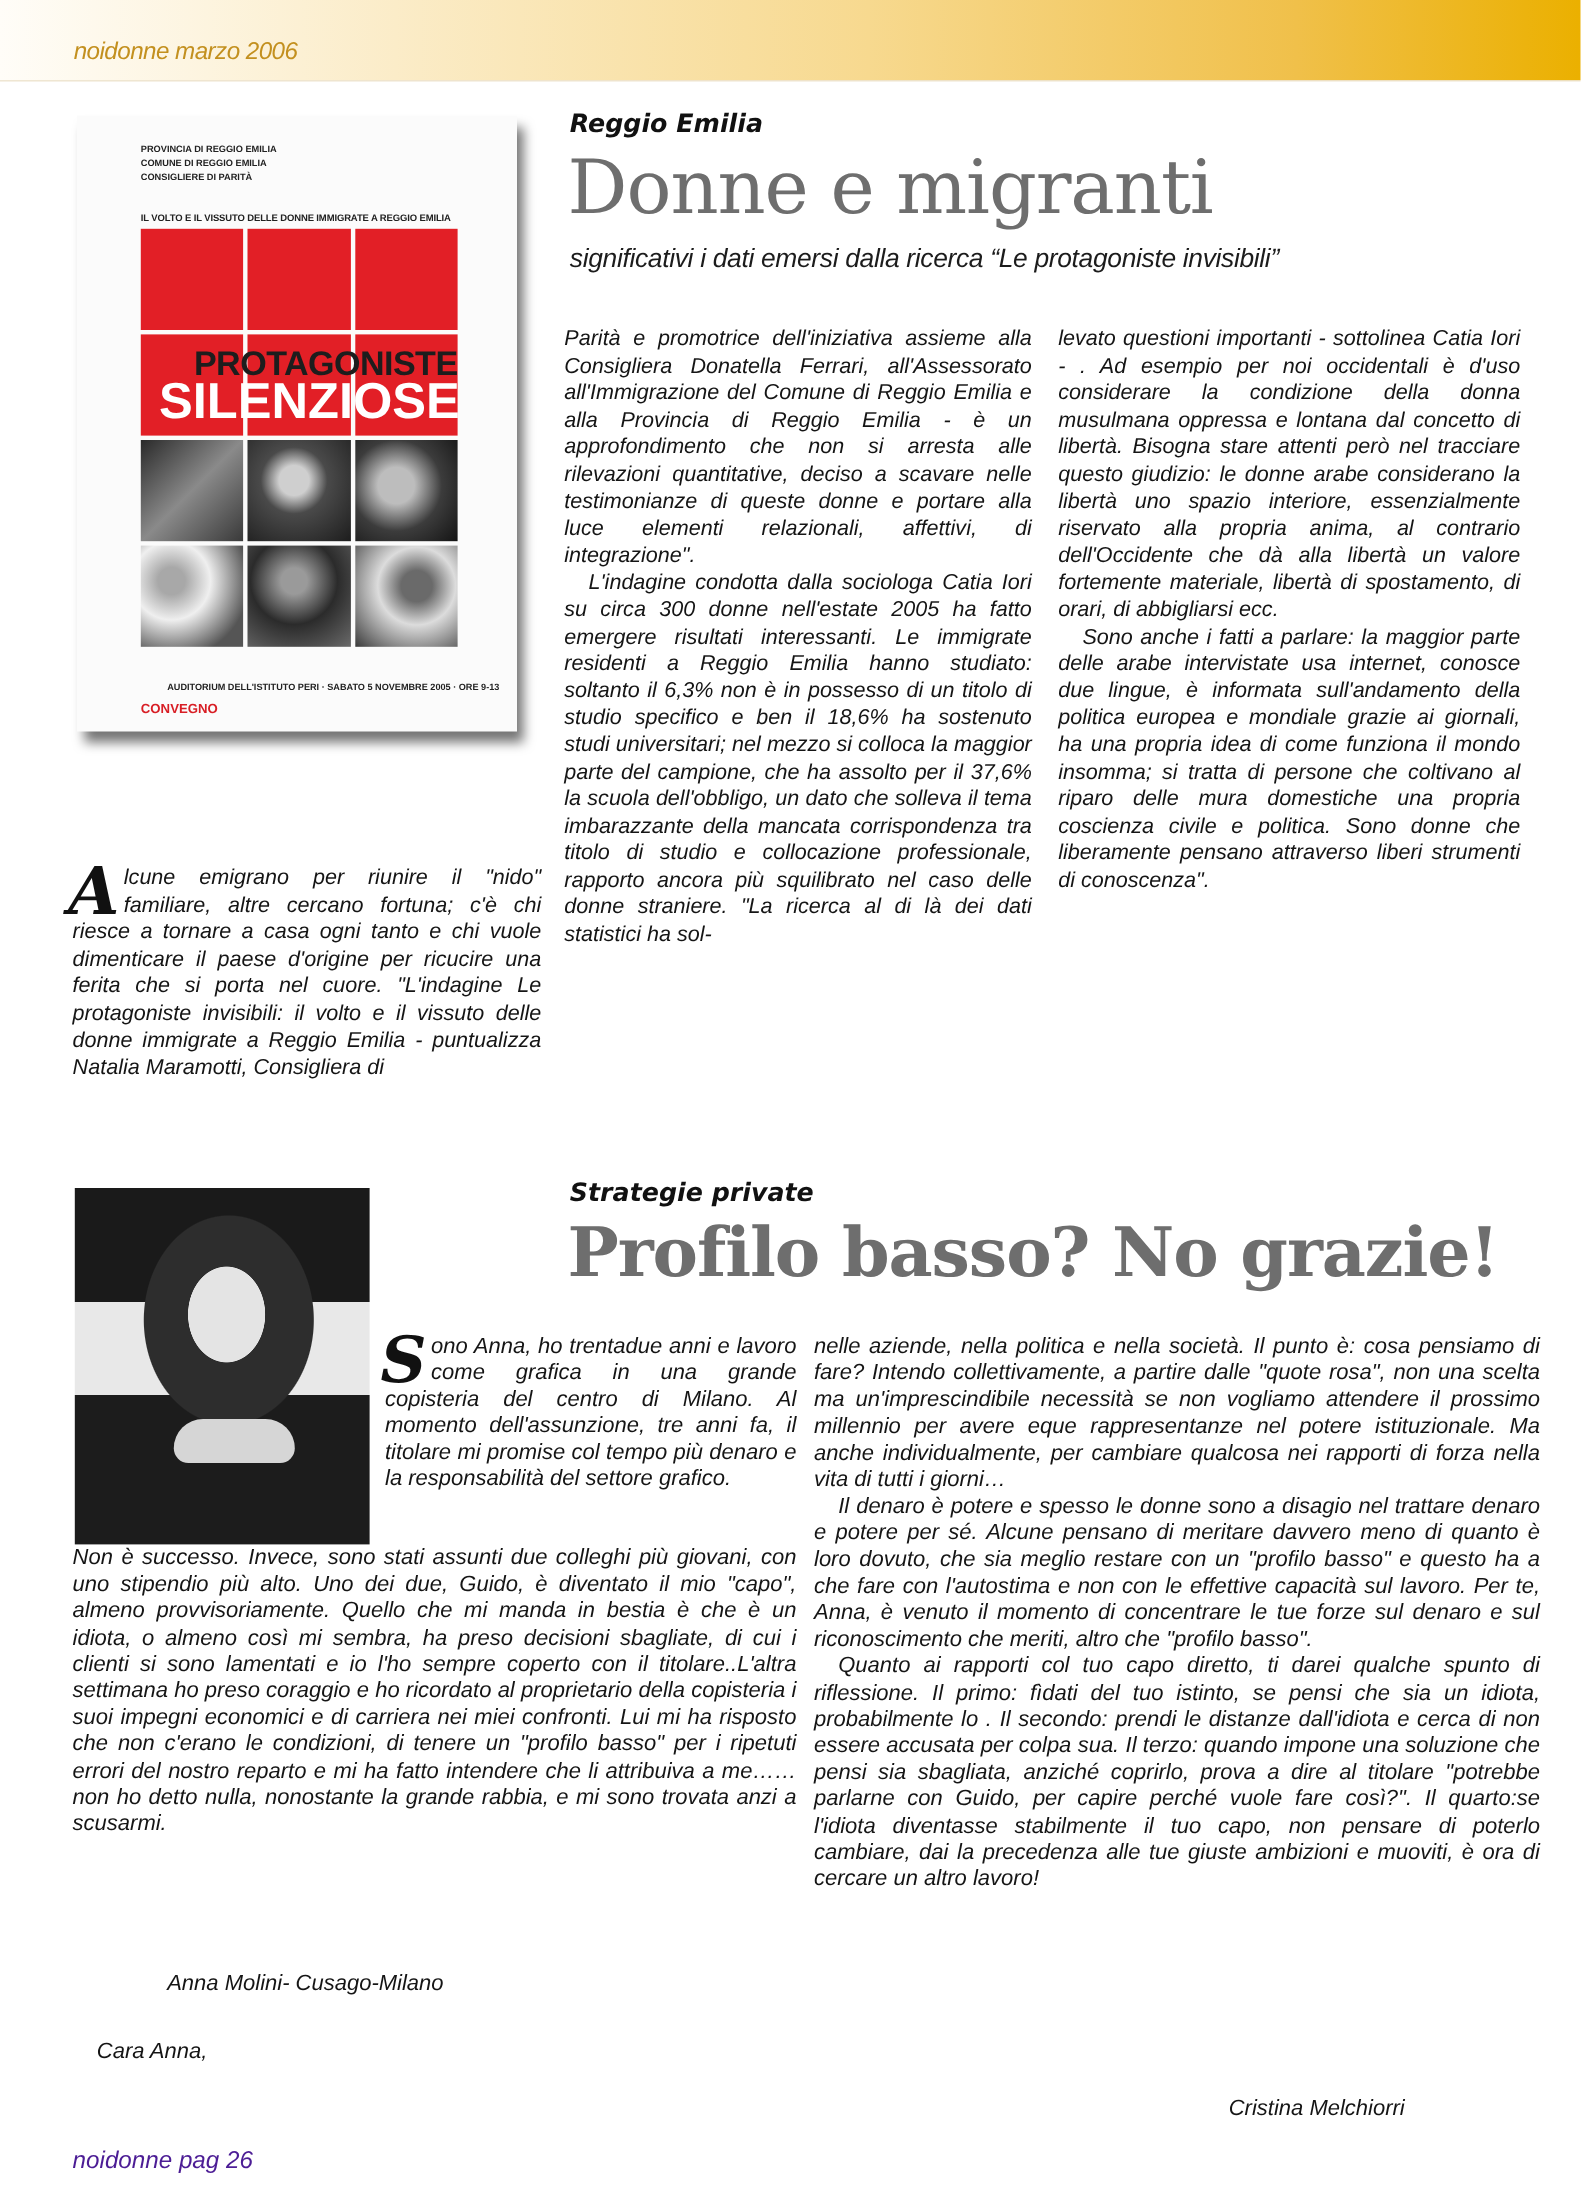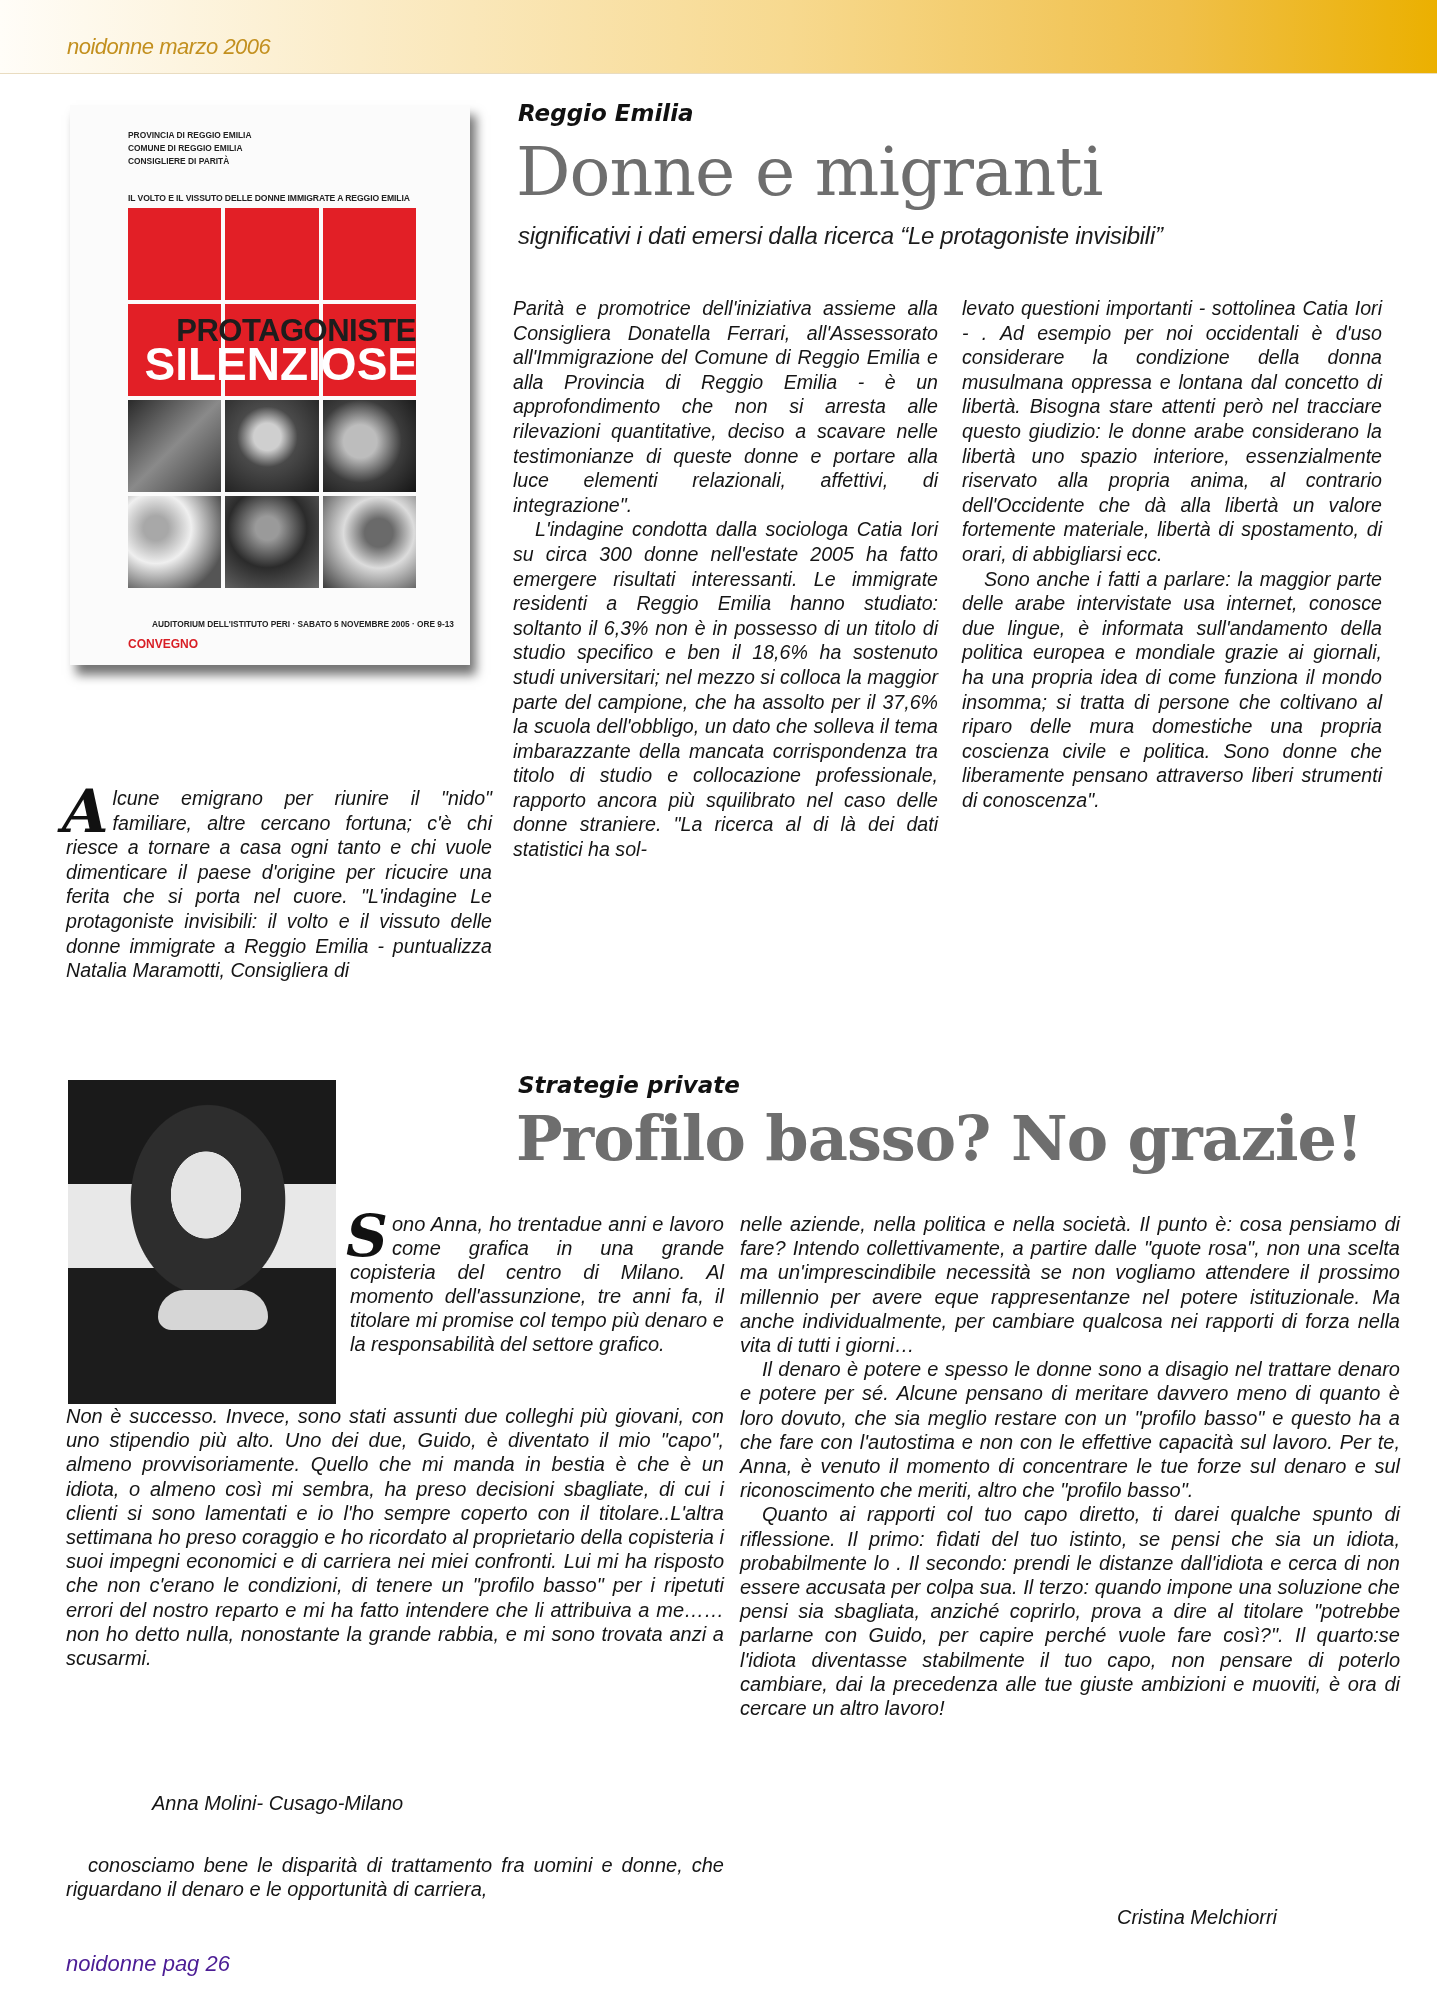--- a/index.html
+++ b/index.html
@@ -150,21 +150,21 @@
     <span>ono Anna, ho trentadue anni e lavoro come grafica in una grande copisteria del centro di Milano. Al momento dell'assunzione, tre anni fa, il titolare mi promise col tempo più denaro e la responsabilità del settore grafico.</span>
   </p>
 </div>
 
 <div class="col narrow" style="left:66px; top:1404px; width:658px; font-size:20px; line-height:24.2px;">
   <p>Non è successo. Invece, sono stati assunti due colleghi più giovani, con uno stipendio più alto. Uno dei due, Guido, è diventato il mio "capo", almeno provvisoriamente. Quello che mi manda in bestia è che è un idiota, o almeno così mi sembra, ha preso decisioni sbagliate, di cui i clienti si sono lamentati e io l'ho sempre coperto con il titolare..L'altra settimana ho preso coraggio e ho ricordato al proprietario della copisteria i suoi impegni economici e di carriera nei miei confronti. Lui mi ha risposto che non c'erano le condizioni, di tenere un "profilo basso" per i ripetuti errori del nostro reparto e mi ha fatto intendere che li attribuiva a me……non ho detto nulla, nonostante la grande rabbia, e mi sono trovata anzi a scusarmi.</p>
 </div>
 <div class="signature" style="left:152px; top:1792px;">Anna Molini- Cusago-Milano</div>
 
 <div class="col narrow" style="left:66px; top:1853px; width:658px; font-size:20px; line-height:24.2px;">
-  <p class="indent">conosciamo bene le disparità di trattamento fra uomini e donne, che riguardano il denaro e le opportunità di carriera,</p>
+  <p class="indent">Cara Anna,</p>
 </div>
 
 <div class="col narrow" style="left:740px; top:1212px; width:660px; font-size:20px; line-height:24.2px;">
   <p>nelle aziende, nella politica e nella società. Il punto è: cosa pensiamo di fare? Intendo collettivamente, a partire dalle "quote rosa", non una scelta ma un'imprescindibile necessità se non vogliamo attendere il prossimo millennio per avere eque rappresentanze nel potere istituzionale. Ma anche individualmente, per cambiare qualcosa nei rapporti di forza nella vita di tutti i giorni…</p>
   <p class="indent">Il denaro è potere e spesso le donne sono a disagio nel trattare denaro e potere per sé. Alcune pensano di meritare davvero meno di quanto è loro dovuto, che sia meglio restare con un "profilo basso" e questo ha a che fare con l'autostima e non con le effettive capacità sul lavoro. Per te, Anna, è venuto il momento di concentrare le tue forze sul denaro e sul riconoscimento che meriti, altro che "profilo basso".</p>
   <p class="indent">Quanto ai rapporti col tuo capo diretto, ti darei qualche spunto di riflessione. Il primo: fìdati del tuo istinto, se pensi che sia un idiota, probabilmente lo . Il secondo: prendi le distanze dall'idiota e cerca di non essere accusata per colpa sua. Il terzo: quando impone una soluzione che pensi sia sbagliata, anziché coprirlo, prova a dire al titolare "potrebbe parlarne con Guido, per capire perché vuole fare così?". Il quarto:se l'idiota diventasse stabilmente il tuo capo, non pensare di poterlo cambiare, dai la precedenza alle tue giuste ambizioni e muoviti, è ora di cercare un altro lavoro!</p>
 </div>
 <div class="signature" style="left:1117px; top:1906px;">Cristina Melchiorri</div>
 
 <div class="footer-text">noidonne pag 26</div>

